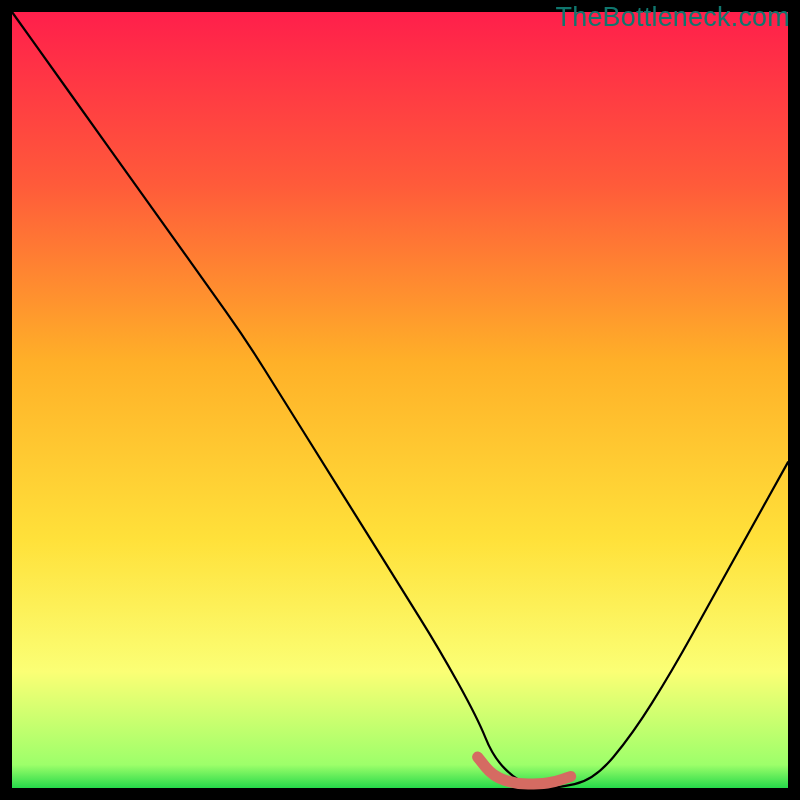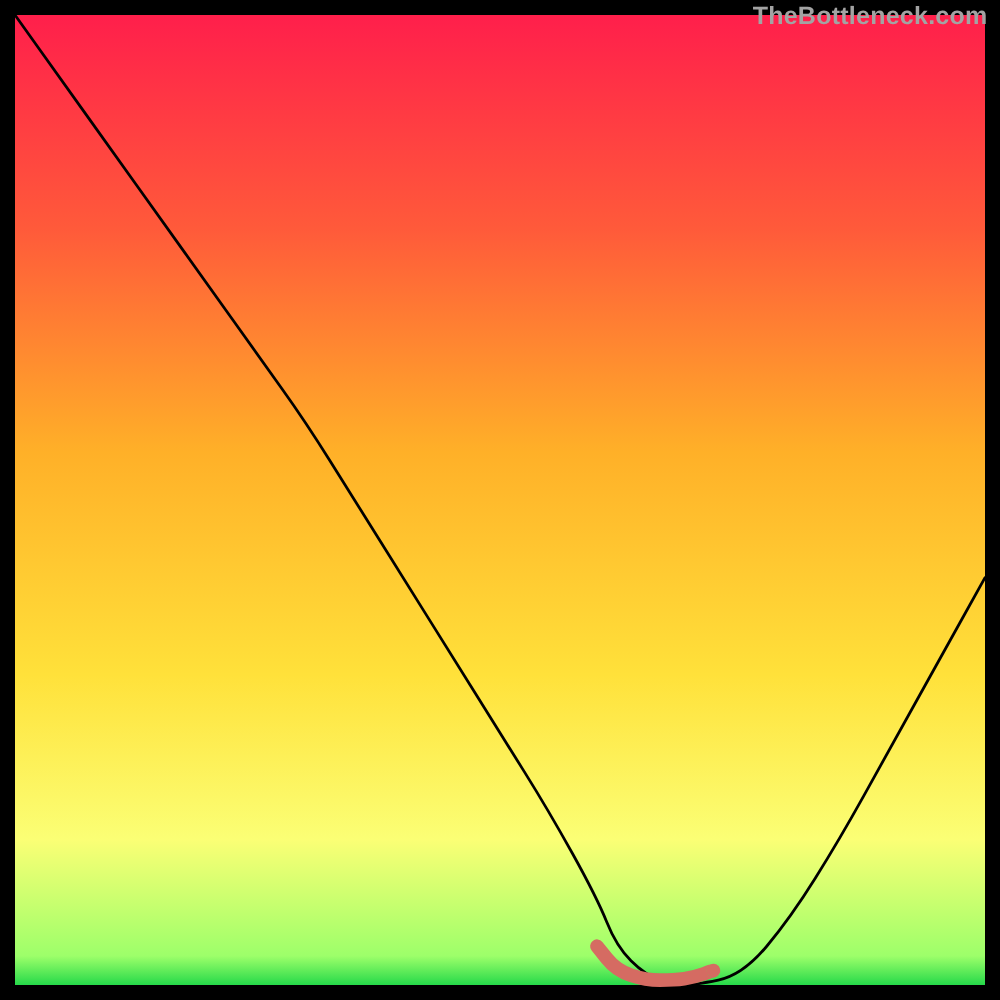--- a/index.html
+++ b/index.html
@@ -15,23 +15,23 @@
     position: absolute;
     inset: 0;
   }
   svg {
     display: block;
   }
   .watermark {
     position: absolute;
     top: 2px;
     right: 10px;
-    color: #a3a3a3;
-    font-size: 20px;
-    font-weight: 700;
+    color: #0f766e;
+    font-size: 27px;
+    font-weight: 400;
     letter-spacing: 0.2px;
   }
 </style>
 </head>
 <body>
 
 <div class="wrap">
   <svg width="800" height="800" viewBox="0 0 800 800">
     <defs>
       <linearGradient id="bg" x1="0" y1="0" x2="0" y2="1">

